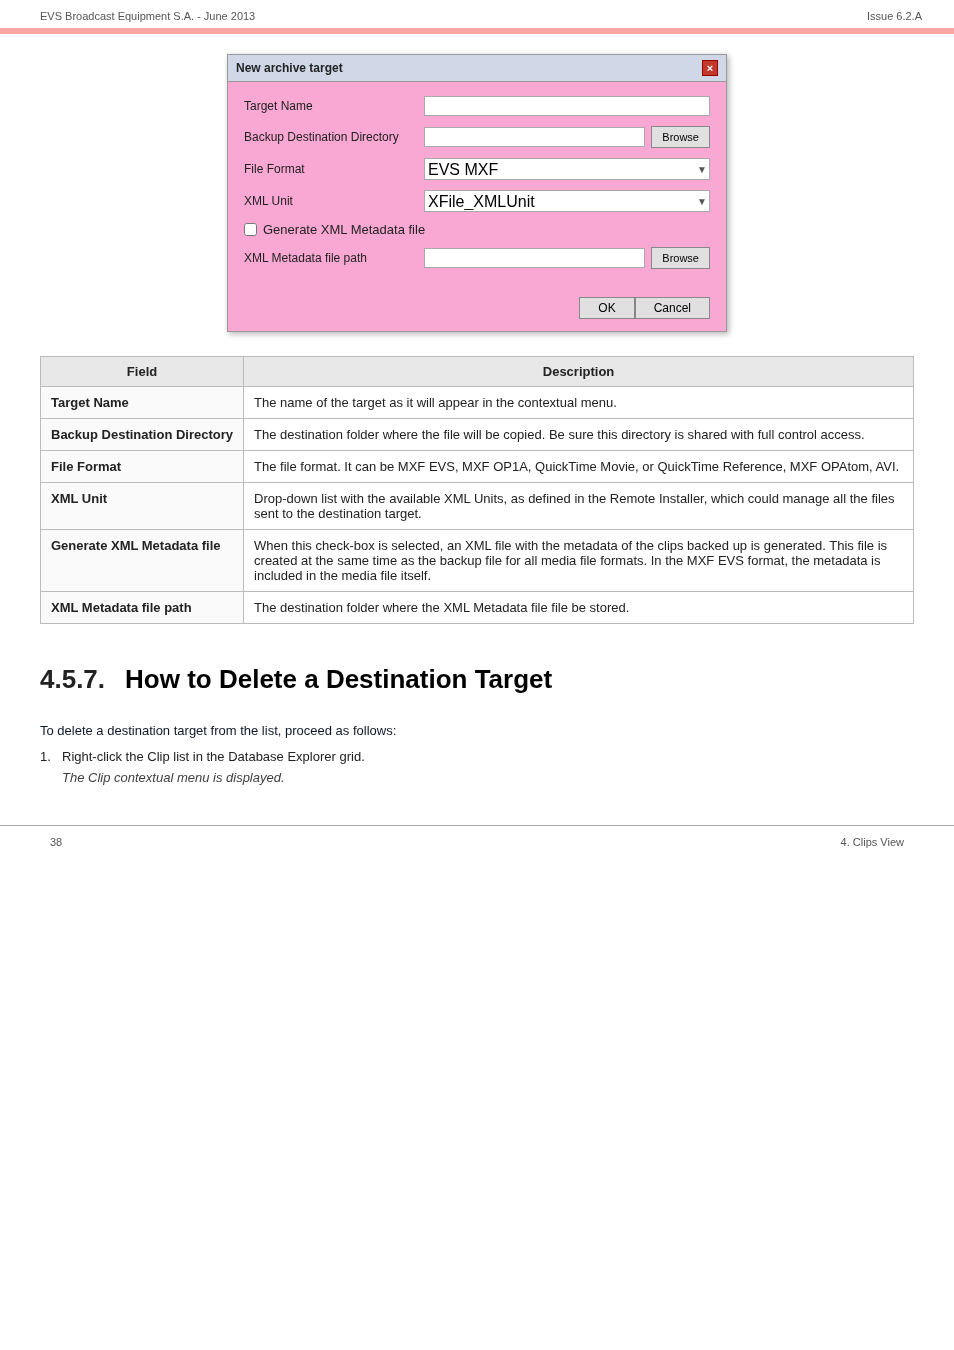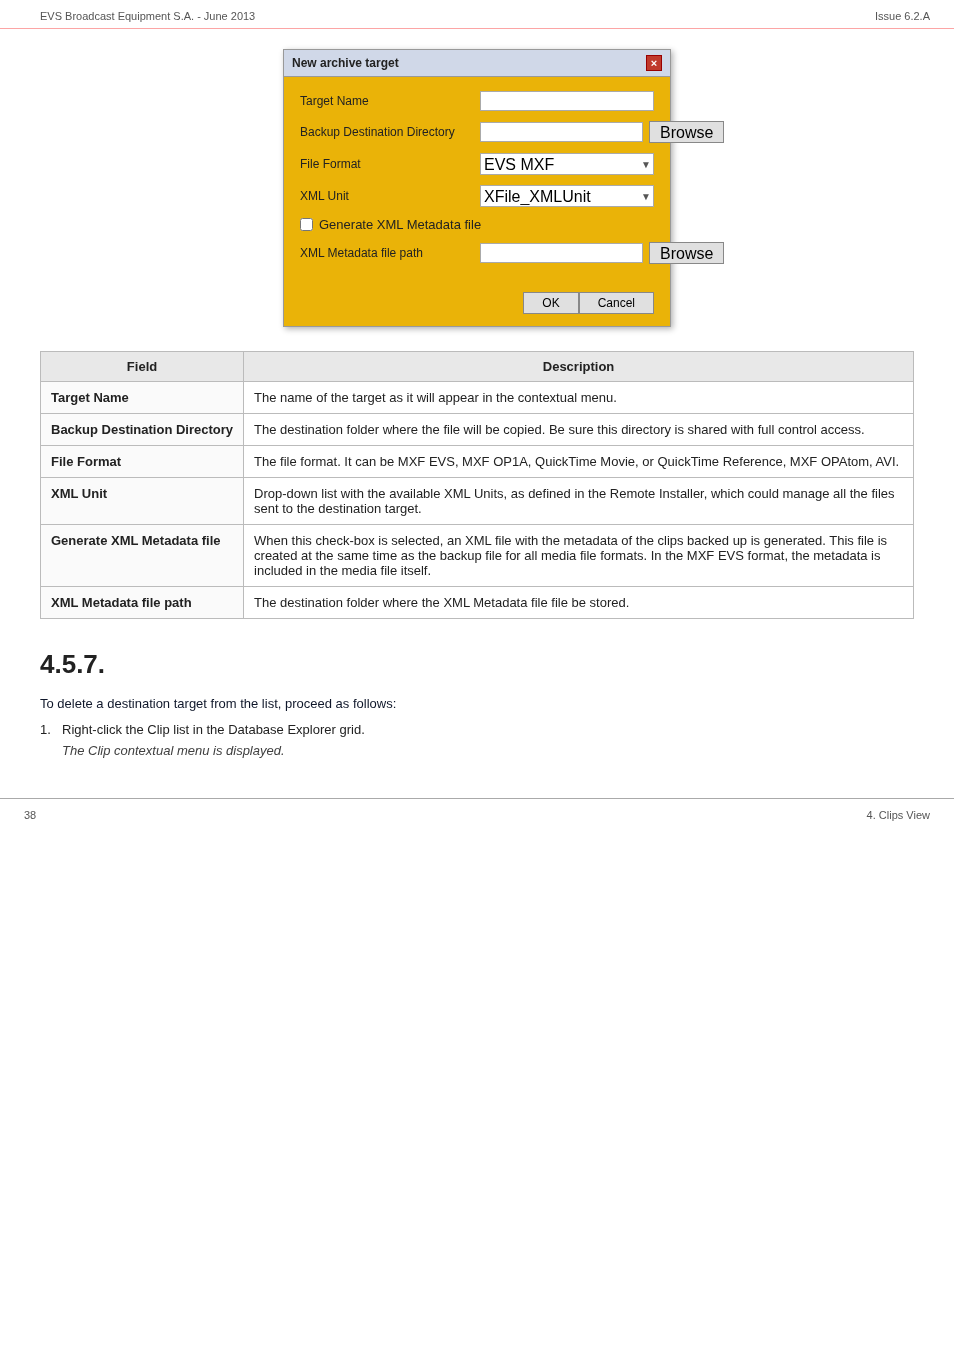--- a/index.html
+++ b/index.html
@@ -9,38 +9,38 @@
       background: #fff;
       color: #222;
       width: 954px;
       min-height: 1350px;
     }
 
     
     .page-header {
       display: flex;
       justify-content: space-between;
-      padding: 10px 24px 6px 40px;
+      padding: 10px 32px 6px 40px;
       font-size: 11px;
       color: #555;
-      border-bottom: 1px solid #fca5a5;
+      border-bottom: 6px solid #fca5a5;
       margin-bottom: 20px;
     }
 
     
     .content {
       padding: 0 40px;
     }
 
     
     .dialog {
-      width: 388px;
+      width: 500px;
       margin: 6px auto 24px auto;
       border: 1px solid #999;
-      background: #eab308;
+      background: #f9a8d4;
       box-shadow: 2px 2px 6px rgba(0,0,0,0.3);
     }
     .dialog-title-bar {
       display: flex;
       justify-content: space-between;
       align-items: center;
       background: #d0d8e8;
       padding: 5px 8px;
       font-size: 12px;
       font-weight: bold;
@@ -101,21 +101,21 @@
     .select-arrow {
       position: absolute;
       right: 3px;
       font-size: 10px;
       color: #555;
       pointer-events: none;
     }
     .browse-btn {
       margin-left: 6px;
       padding: 2px 10px;
-      font-size: 16px;
+      font-size: 11px;
       background: #e0e0e0;
       border: 1px solid #888;
       cursor: pointer;
       height: 22px;
     }
     .checkbox-row {
       display: flex;
       align-items: center;
       margin-bottom: 10px;
     }
@@ -202,21 +202,21 @@
       margin-left: 22px;
       margin-bottom: 4px;
       color: #404040;
       font-style: italic;
     }
 
     
     .page-footer {
       display: flex;
       justify-content: space-between;
-      padding: 10px 24px;
+      padding: 10px 50px;
       font-size: 11px;
       color: #555;
       border-top: 1px solid #aaa;
       margin-top: 40px;
     }
   </style>
 </head>
 <body>
 
 <div class="page-header">
@@ -318,20 +318,21 @@
         </tr>
         <tr>
           <td>XML Metadata file path</td>
           <td>The destination folder where the XML Metadata file file be stored.</td>
         </tr>
       </tbody>
   </table>
 
   <div class="section-heading-row">
     <span class="section-number">4.5.7.</span>
+    <span class="section-heading">How to Delete a Destination Target</span>
   </div>
 
   <p class="body-text">To delete a destination target from the list, proceed as follows:</p>
 
   <div id="steps-container">
       <div class="numbered-item">
         <span class="num">1.</span>
         <span>Right-click the Clip list in the Database Explorer grid.</span>
       </div>
       <p class="sub-text">The Clip contextual menu is displayed.</p>

